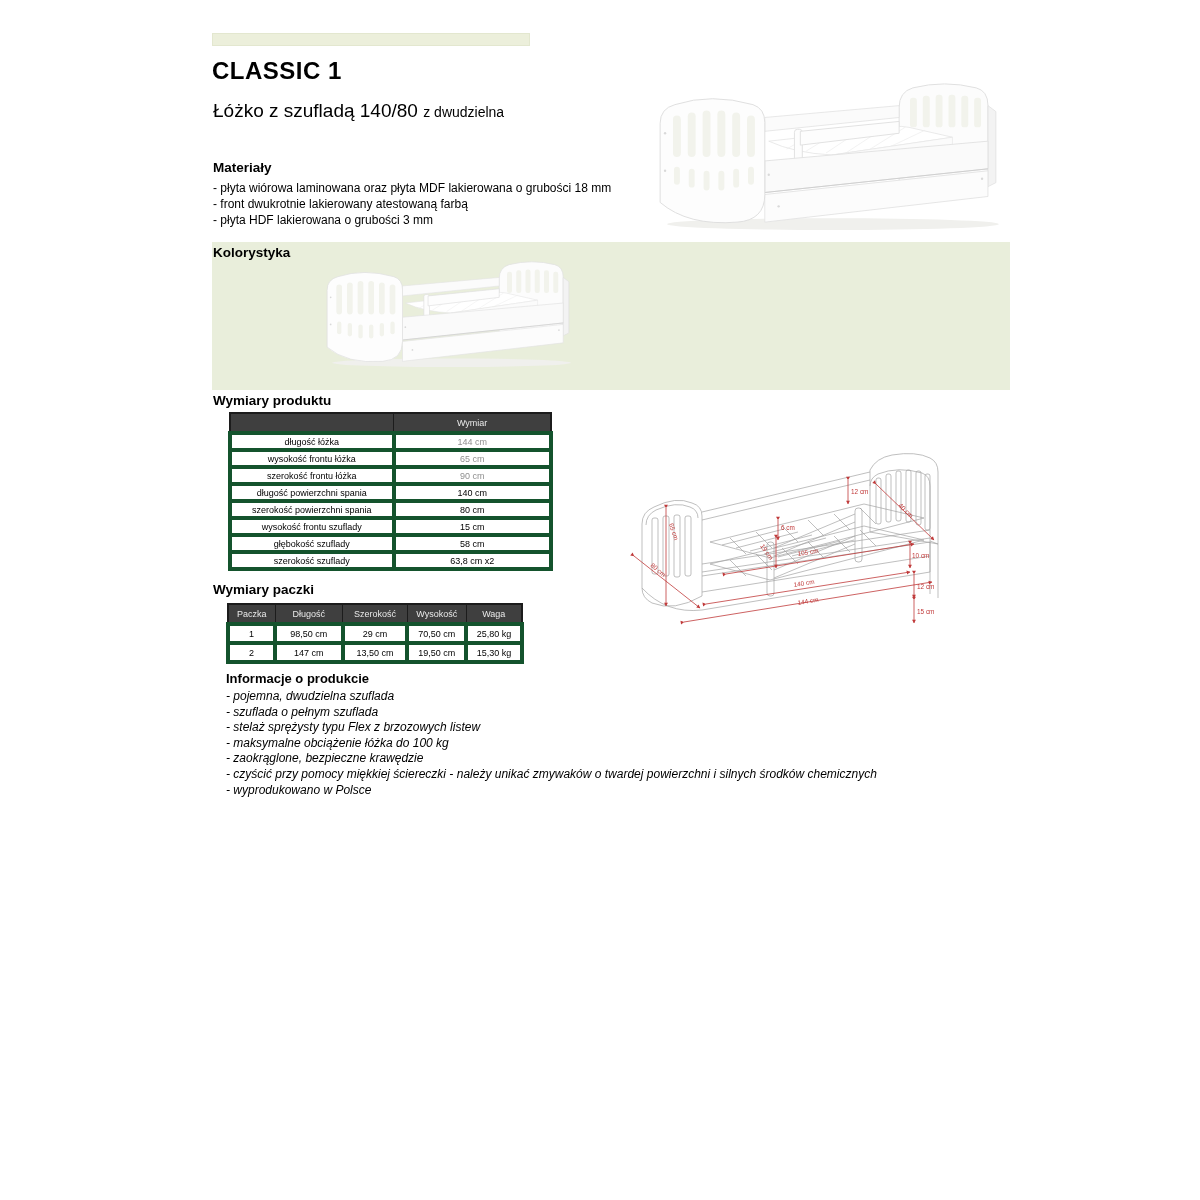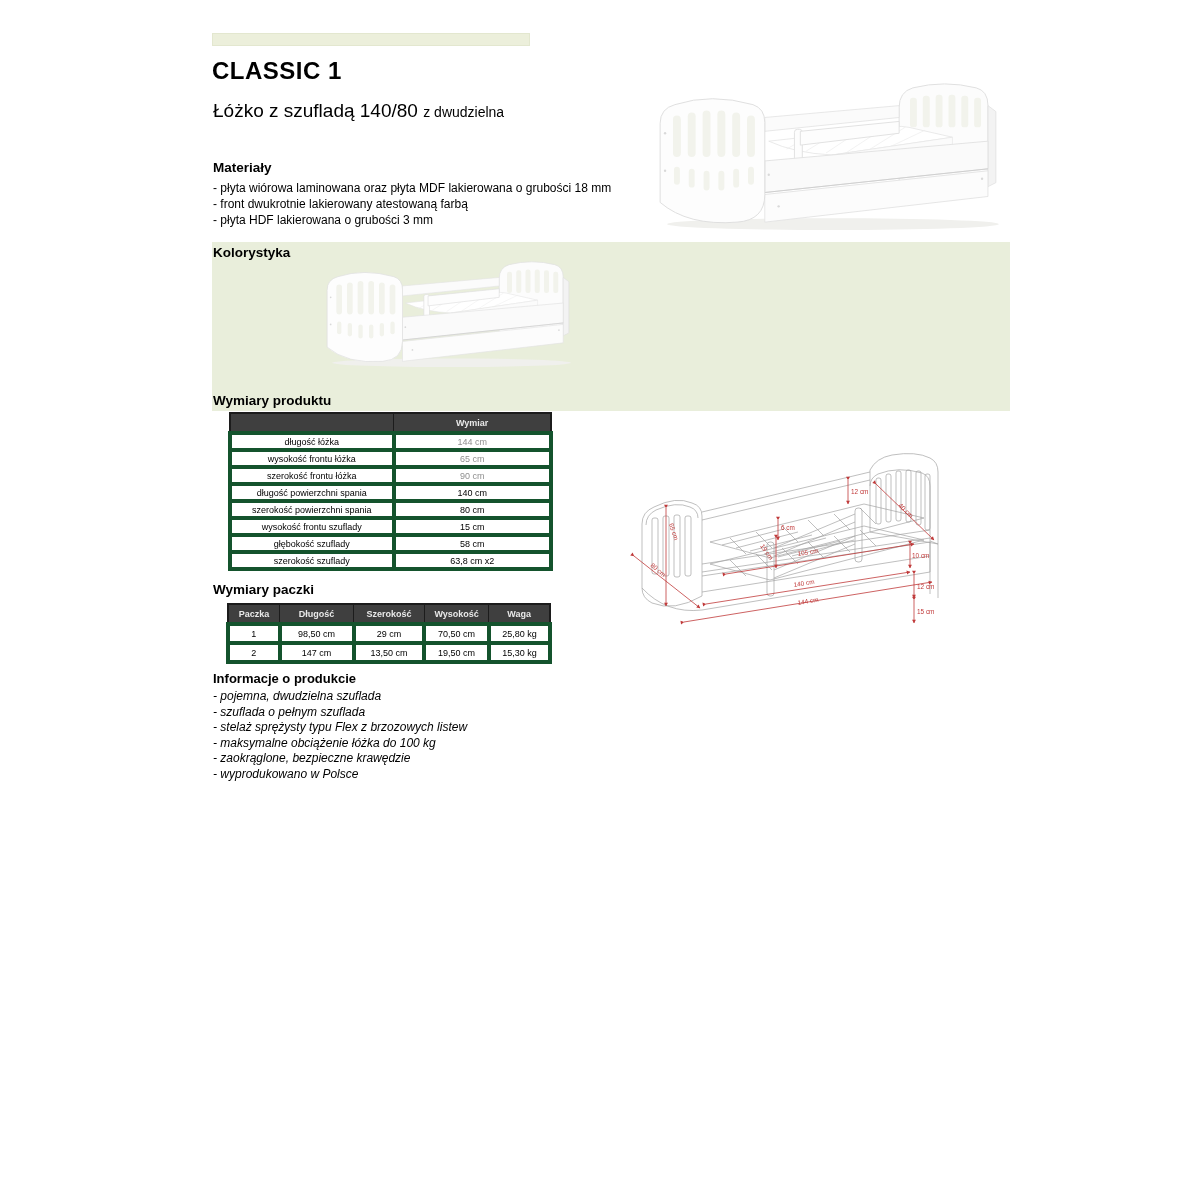--- a/index.html
+++ b/index.html
@@ -15,48 +15,48 @@
 
   .title { left:212px; top:57px; font-size:24px; font-weight:bold; letter-spacing:0.5px; }
   .subtitle { left:213px; top:100px; font-size:19px; }
   .subtitle .note { font-size:14px; }
 
   .sec-heading { font-size:13.5px; font-weight:bold; }
   .materials { left:213px; top:160px; width:470px; }
   .materials .sec-heading { margin-bottom:5px; }
   .line { font-size:12px; line-height:16px; }
 
-  .koloband { left:212px; top:242px; width:798px; height:169px; background:#e9eedb; }
+  .koloband { left:212px; top:242px; width:798px; height:148px; background:#e9eedb; }
   .koloband .sec-heading { position:absolute; left:1px; top:3px; }
   .kolobed { position:absolute; left:108px; top:12px; }
 
   .photo-main { left:650px; top:76px; }
 
   .wymprod-h { left:213px; top:393px;text-align:center; }
   .wympacz-h { left:213px; top:582px; }
 
   table { border-collapse:collapse; table-layout:fixed; }
   .dimtable { border:2px solid #1c1c1c; background:#fff; }
   .dimtable th {
-    background:#3f3f3f; color:#e9e9e9; font-weight:bold; font-size:9px;
+    background:#3f3f3f; color:#e9e9e9; font-weight:normal; font-size:9px;
     border:1px solid #1c1c1c; height:20px; padding:0 2px;
   }
   .dimtable td {
     font-size:9px; text-align:center; vertical-align:middle;
     border:4px solid #14532d; padding:0 2px;
   }
   .prodtable { left:228px; top:412px; width:325px; }
   .prodtable td { height:17px; }
-  .packtable { left:226px; top:603px; width:326px; }
+  .packtable { left:226px; top:603px; width:298px; }
   .packtable td { height:19px; }
   td.muted { color:#8f8f8f; }
 
   .diagram { left:626px; top:446px; }
 
-  .info { left:213px; top:671px; width:760px; }
+  .info { left:226px; top:671px; width:760px; }
   .info .sec-heading { font-size:13px; margin-bottom:3px; }
   .info .line { font-size:12px; line-height:15.6px;font-style:italic; }
 </style>
 </head>
 <body>
 
 <div class="abs topbar"></div>
 
 <div class="abs title">CLASSIC 1</div>
 <div class="abs subtitle">
@@ -326,14 +326,15 @@
 </tbody>
   </table>
 
 <div class="abs info">
   <div class="sec-heading">Informacje o produkcie</div>
   <div class="line">- pojemna, dwudzielna szuflada</div>
   <div class="line">- szuflada o pełnym szuflada</div>
   <div class="line">- stelaż sprężysty typu Flex z brzozowych listew</div>
   <div class="line">- maksymalne obciążenie łóżka do 100 kg</div>
   <div class="line">- zaokrąglone, bezpieczne krawędzie</div>
+  <div class="line">- czyścić przy pomocy miękkiej ściereczki - należy unikać zmywaków o twardej powierzchni i silnych środków chemicznych</div>
   <div class="line">- wyprodukowano w Polsce</div>
 </div>
 
 </body></html>

